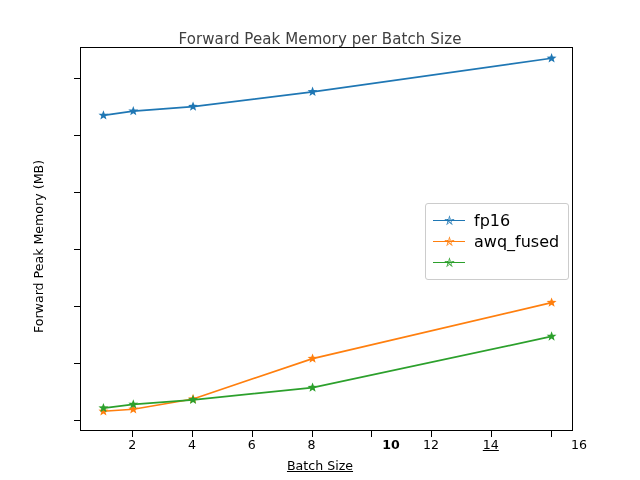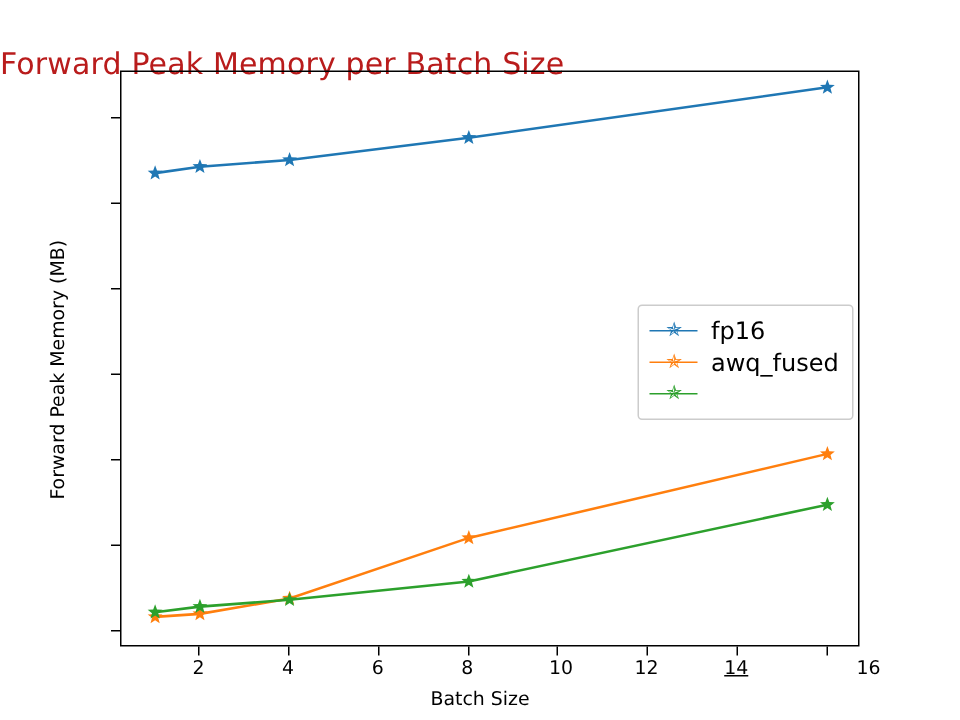--- a/index.html
+++ b/index.html
@@ -1,21 +1,21 @@
 <!DOCTYPE html>
 <html><head>
 <meta charset="utf-8">
 <style>
   html,body{margin:0;padding:0;background:#ffffff;}
   body{width:640px;height:480px;font-family:"DejaVu Sans",sans-serif;}
   #figure{position:relative;width:640px;height:480px;background:#ffffff;overflow:hidden;}
 
   #chart-title{
-    position:absolute;left:0;top:30px;width:640px;text-align:left;
-    font-size:20px;color:#b91c1c;letter-spacing:0.1px;
+    position:absolute;left:0;top:30px;width:640px;text-align:center;
+    font-size:15px;color:#404040;letter-spacing:0.1px;
   }
 
   
   #plot-area{
     position:absolute;left:80px;top:47px;width:493px;height:384px;
     border:1.1px solid #000;box-sizing:border-box;background:transparent;
   }
   #series-svg{position:absolute;left:0;top:0;width:493px;height:384px;overflow:visible;}
   .ytick-mark{position:absolute;left:74px;width:6px;height:1.1px;background:#000;}
   .xtick-label{
@@ -23,21 +23,21 @@
     font-size:12.6px;color:#000;
   }
   .xtick-mark{position:absolute;top:431px;width:1.1px;height:6px;background:#000;}
 
   #ylabel{
     position:absolute;left:-154px;top:239px;width:384px;text-align:center;
     font-size:12.6px;color:#000;transform:rotate(-90deg);transform-origin:center center;
   }
   #xlabel{
     position:absolute;left:0;top:458px;width:640px;text-align:center;
-    font-size:12.6px;color:#000;
+    font-size:12.6px;color:#000;text-decoration:underline;
   }
 
   
   #legend{
     position:absolute;left:425px;top:203px;
     border:1px solid #cccccc;border-radius:3px;background:rgba(255,255,255,0.92);
     padding:6px 9px 6px 7px;box-sizing:border-box;
   }
   .legend-row{display:flex;align-items:center;height:21px;}
   .legend-swatch{width:32px;height:14px;position:relative;margin-right:9px;flex:0 0 auto;}
@@ -65,21 +65,21 @@
       <div class="ytick-mark" style="top: 78.2889px;"></div>
       <div class="xtick-mark" style="left: 132.288px;"></div>
       <div class="xtick-label" style="left: 112.288px;">2</div>
       <div class="xtick-mark" style="left: 192.045px;"></div>
       <div class="xtick-label" style="left: 172.045px;">4</div>
       <div class="xtick-mark" style="left: 251.803px;"></div>
       <div class="xtick-label" style="left: 231.803px;">6</div>
       <div class="xtick-mark" style="left: 311.561px;"></div>
       <div class="xtick-label" style="left: 291.561px;">8</div>
       <div class="xtick-mark" style="left: 371.318px;"></div>
-      <div class="xtick-label" style="left: 354px;">10</div>
+      <div class="xtick-label" style="left: 371px; font-weight: bold;">10</div>
       <div class="xtick-mark" style="left: 431.076px;"></div>
       <div class="xtick-label" style="left: 411.076px;">12</div>
       <div class="xtick-mark" style="left: 490.833px;"></div>
       <div class="xtick-label" style="left: 470.833px; text-decoration: underline;">14</div>
       <div class="xtick-mark" style="left: 550.591px;"></div>
       <div class="xtick-label" style="left: 559px;">16</div>
     </div>
 
   <div id="plot-area">
     <svg id="series-svg" viewBox="0 0 493 384" preserveAspectRatio="none">

